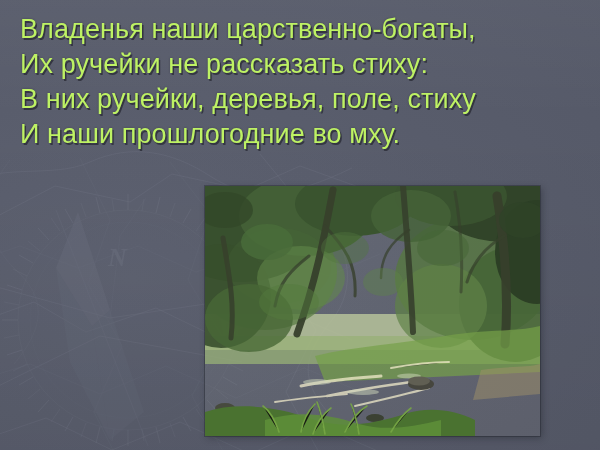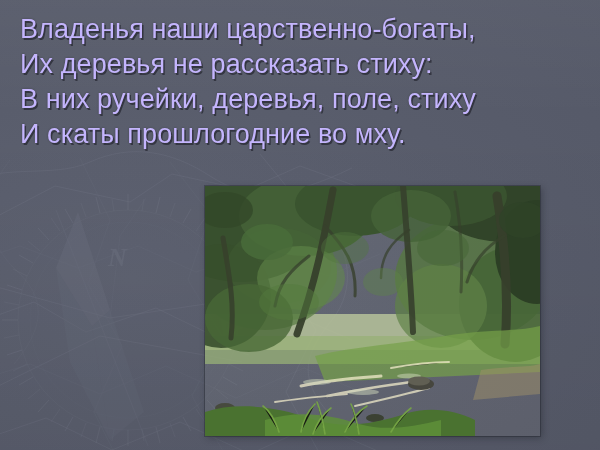--- a/index.html
+++ b/index.html
@@ -57,21 +57,21 @@
   }
 
   
   .verse {
     position: absolute;
     left: 20px;
     top: 12px;
     width: 560px;
   }
   .verse-line {
-    color: #c4b5fd;
+    color: #bef264;
     font-size: 27px;
     line-height: 35px;
     letter-spacing: 0.1px;
     white-space: nowrap;
     text-shadow:
       1.5px 1.5px 0px rgba(40,42,52,0.75),
       0px 0px 2px rgba(30,32,40,0.45);
   }
 
   
@@ -184,23 +184,23 @@
       <text class="wm-txt" x="14" y="230" font-size="26">S</text>
       <text class="wm-txt" x="258" y="186" font-size="26">W</text>
       <text class="wm-txt" x="246" y="102" font-size="22">E</text>
     </svg>
   </div>
 
   <div class="bg-vignette"></div>
 
   <div class="verse">
     <div class="verse-line">Владенья наши царственно-богаты,</div>
-    <div class="verse-line">Их деревья не рассказать стиху:</div>
+    <div class="verse-line">Их ручейки не рассказать стиху:</div>
     <div class="verse-line">В них ручейки, деревья, поле, стиху</div>
-    <div class="verse-line">И скаты прошлогодние во мху.</div>
+    <div class="verse-line">И наши прошлогодние во мху.</div>
   </div>
 
   <div class="photo">
     <svg viewBox="0 0 335 250" preserveAspectRatio="none" xmlns="http://www.w3.org/2000/svg">
       <defs>
         <linearGradient id="skyGrad" x1="0" y1="0" x2="0" y2="1">
           <parameter name="stop" offset="0%" stop-color="#cfe0cf"></parameter>
           <parameter name="stop" offset="40%" stop-color="#e4e8cf"></parameter>
           <parameter name="stop" offset="100%" stop-color="#f0e6c2"></parameter>
         </linearGradient>

